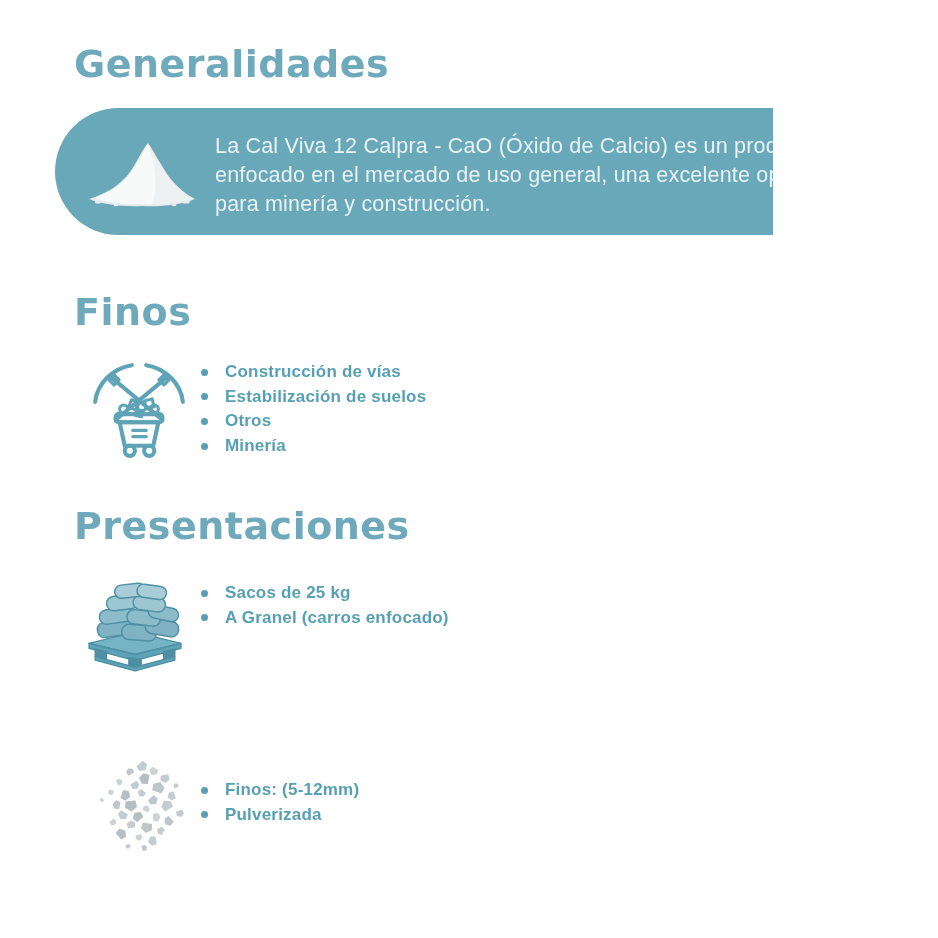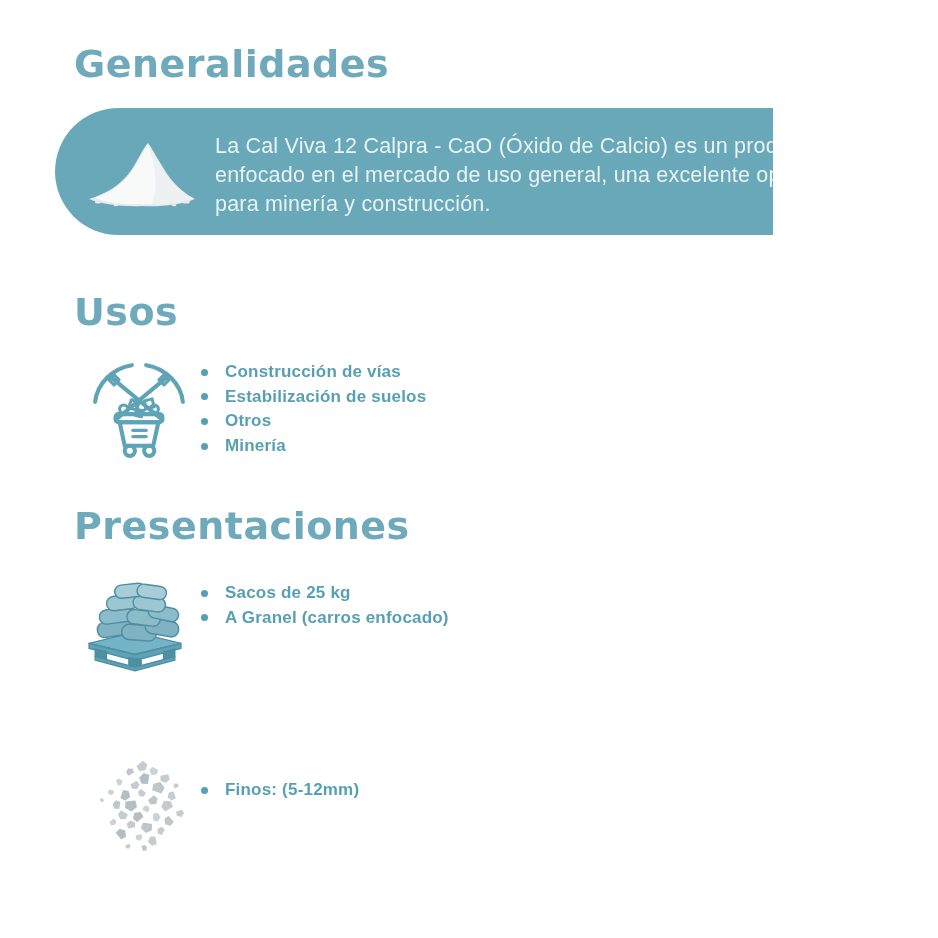--- a/index.html
+++ b/index.html
@@ -43,21 +43,21 @@
       <path d="M8,62 C26,56 38,47 46,35 C53,25 58,14 62,9 C64,14 68,28 74,40 C80,51 88,58 96,62 C84,67 68,69 54,68 C38,69 18,66 8,62 Z" fill="#F8FAFA"></path>
       <path d="M62,9 C66,14 74,30 84,44 C91,53 100,59 107,62 C96,67 80,69 66,68 C72,54 70,28 62,9 Z" fill="#EDF1F2"></path>
       <ellipse cx="12" cy="66" rx="3" ry="1.5" fill="#E6EAEC"></ellipse>
       <ellipse cx="100" cy="66" rx="4" ry="1.6" fill="#E6EAEC"></ellipse>
       <ellipse cx="88" cy="69" rx="2.5" ry="1.2" fill="#E6EAEC"></ellipse>
       <ellipse cx="30" cy="69" rx="2.5" ry="1.2" fill="#EDF1F2"></ellipse>
     </svg>
     <p class="desc">La Cal Viva 12 Calpra - CaO (Óxido de Calcio) es un producto enfocado en el mercado de uso general, una excelente opción para minería y construcción.</p>
   </div>
 
-  <h1 class="sec" style="top:293px">Usos</h1>
+  <h1 class="sec" style="top:293px">Finos</h1>
 
   <svg class="icon" style="left:88px;top:356px" width="102" height="104" viewBox="0 0 100 100" aria-hidden="true">
     <g fill="none" stroke="#5FA3B6" stroke-width="4" stroke-linecap="round" stroke-linejoin="round">
       <path d="M7,44 C9,26 24,11 43,8"></path>
       <path d="M57,8 C76,11 91,26 93,44"></path>
       <line x1="24" y1="21" x2="71" y2="60"></line>
       <line x1="76" y1="21" x2="29" y2="60"></line>
       <rect x="22" y="19" width="7" height="7" transform="rotate(45 25.5 22.5)" stroke-width="3"></rect>
       <rect x="71" y="19" width="7" height="7" transform="rotate(45 74.5 22.5)" stroke-width="3"></rect>
       <g stroke-width="3">
@@ -175,15 +175,19 @@
       <polygon points="0,-4.5 4,-2 3.5,3 -1.5,4.5 -4.5,1" transform="translate(54 90) rotate(310) scale(0.7)" fill="#BDC7CA"></polygon>
       <polygon points="0,-4.5 4,-2 3.5,3 -1.5,4.5 -4.5,1" transform="translate(38 88) rotate(20) scale(0.6)" fill="#C3CCD0"></polygon>
     </g>
   </svg>
 
   <ul class="blist" style="left:201px;top:778px">
     <li>
       <span class="dot"></span>
       <span class="txt">Finos: (5-12mm)</span>
     </li>
+    <li>
+      <span class="dot"></span>
+      <span class="txt">Pulverizada</span>
+    </li>
   </ul>
 
 </div>
 
 </body></html>

